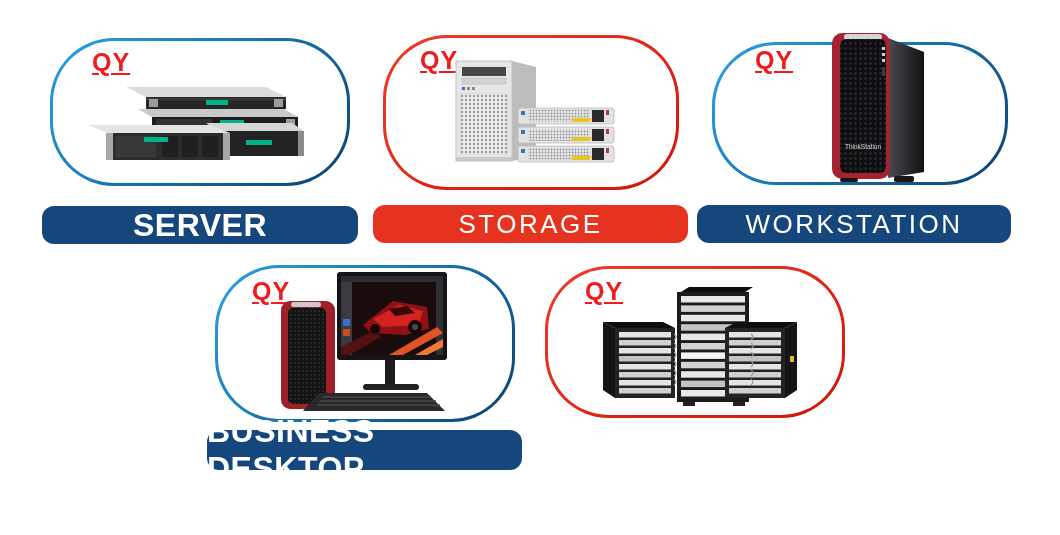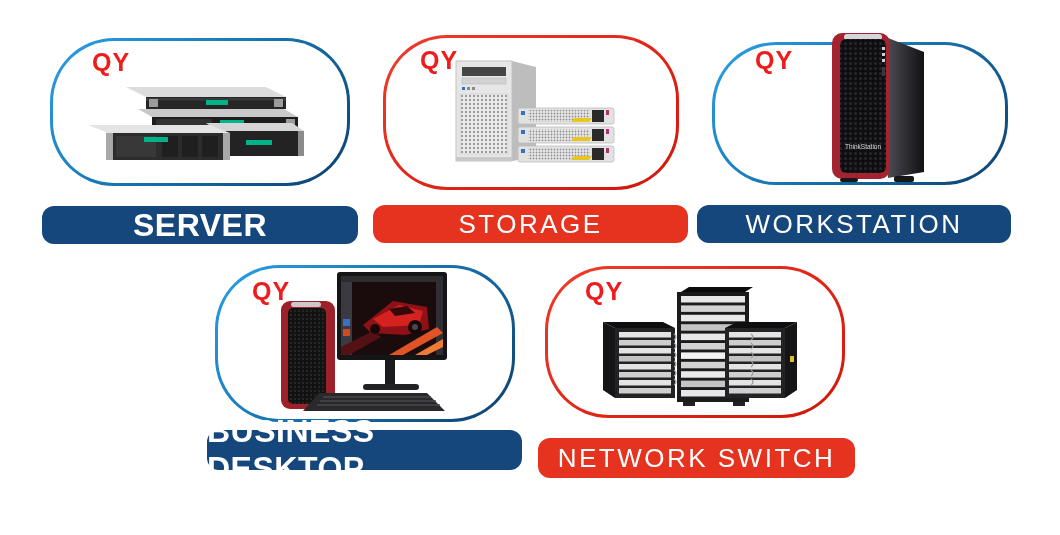--- a/index.html
+++ b/index.html
@@ -8,21 +8,21 @@
     font-family:"Liberation Sans",sans-serif;overflow:hidden;
   }
   .pillbox{position:absolute;border-radius:64px;padding:3px;box-sizing:border-box;}
   .pillbox.blue{background:linear-gradient(135deg,#2ba0e4 0%,#1877b4 45%,#0d406f 100%);}
   .pillbox.red{background:linear-gradient(150deg,#ef3d2a 0%,#e02417 55%,#cf1708 100%);}
   .pillbox .inner{
     width:100%;height:100%;background:#ffffff;border-radius:61px;position:relative;
   }
   .qy{
     position:absolute;color:#ee1c1c;font-size:25px;font-weight:700;
-    letter-spacing:1px;line-height:1;
+    letter-spacing:1px;line-height:1;text-decoration:underline;
   }
   .banner{
     position:absolute;height:38px;border-radius:12px;color:#ffffff;
     display:flex;align-items:center;justify-content:center;cursor:pointer;
     user-select:none;
   }
   .banner.navy{background:#15477d;}
   .banner.red{background:#e5331f;}
   .banner.bold{font-weight:700;font-size:32px;letter-spacing:0.5px;}
   .banner.light{font-weight:400;font-size:26px;letter-spacing:2.5px;}
@@ -236,15 +236,14 @@
           <rect x="134" y="102" width="52" height="5.5" fill="#cfcfcf"></rect>
         </g>
         <rect x="195" y="70" width="4" height="6" fill="#d8c22a"></rect>
         <path d="M79,48 q4,3 0,6 M79,57 q4,3 0,6 M79,66 q4,3 0,6 M79,75 q4,3 0,6 M79,84 q4,3 0,6 M79,93 q4,3 0,6" stroke="#9a9a9a" stroke-width="1.2" fill="none"></path>
         <path d="M156,48 q4,3 0,6 M156,57 q4,3 0,6 M156,66 q4,3 0,6 M156,75 q4,3 0,6 M156,84 q4,3 0,6 M156,93 q4,3 0,6" stroke="#9a9a9a" stroke-width="1.2" fill="none"></path>
         <rect x="88" y="116" width="12" height="4" fill="#222224"></rect>
         <rect x="138" y="116" width="12" height="4" fill="#222224"></rect>
       </svg>
     </div>
   </div>
-  <div class="banner red light tall" style="left:538px;top:438px;width:317px">NETWORK SWITCH</div>
 
 </div>
 
 </body></html>

